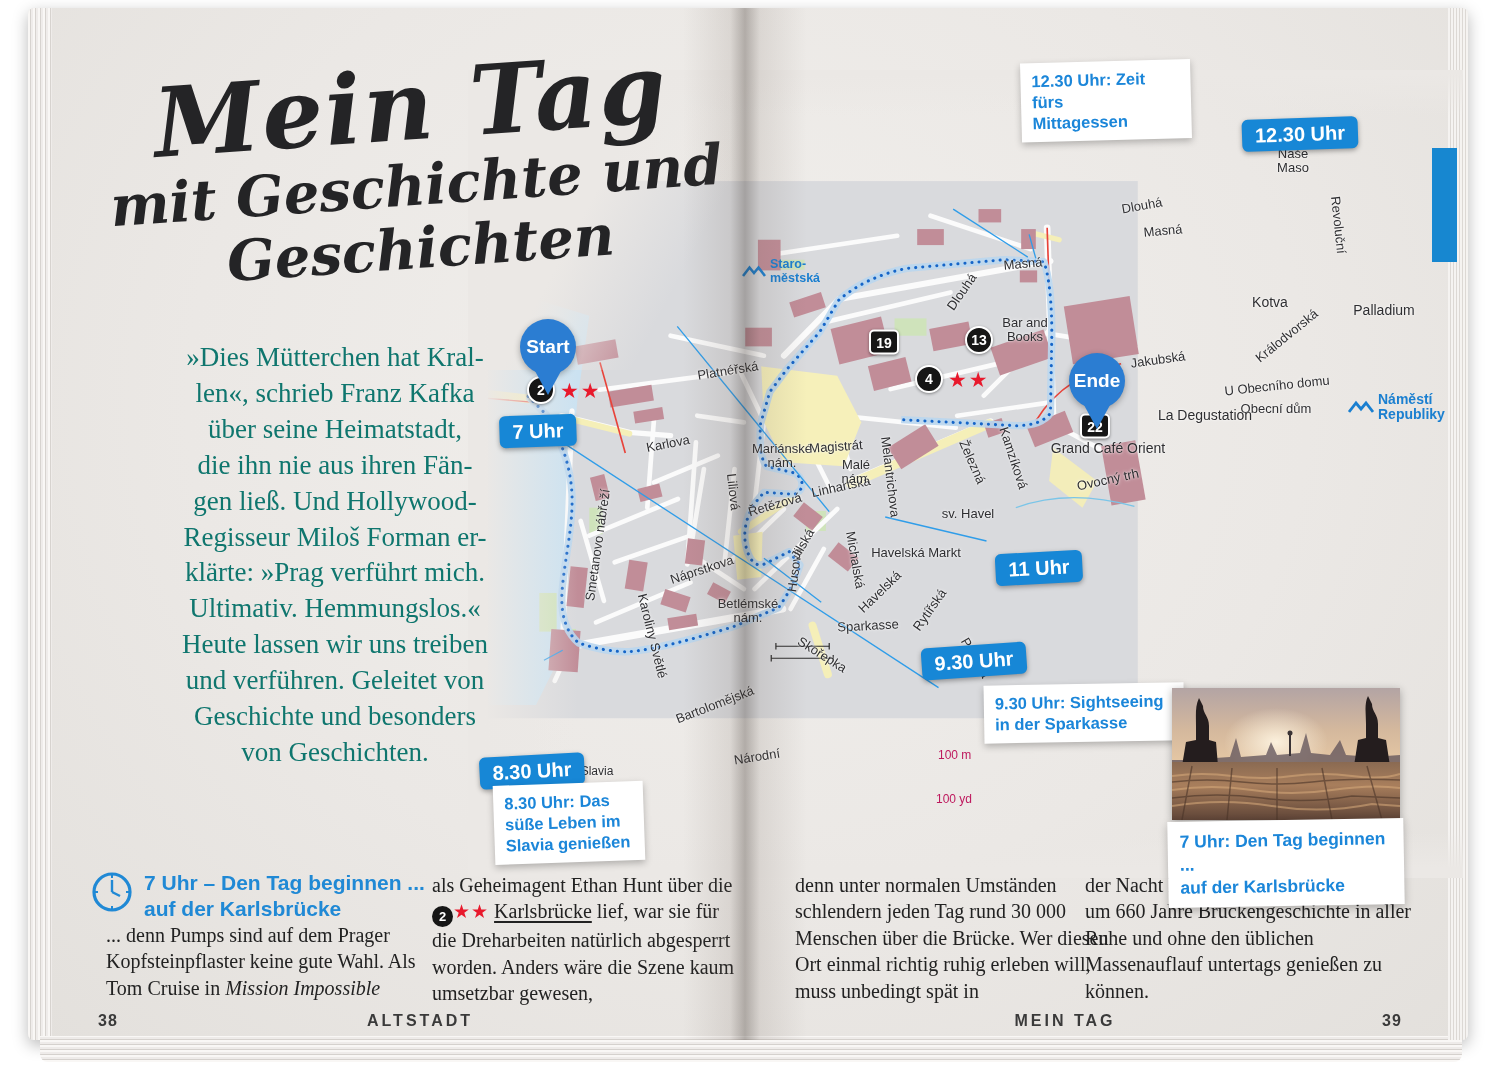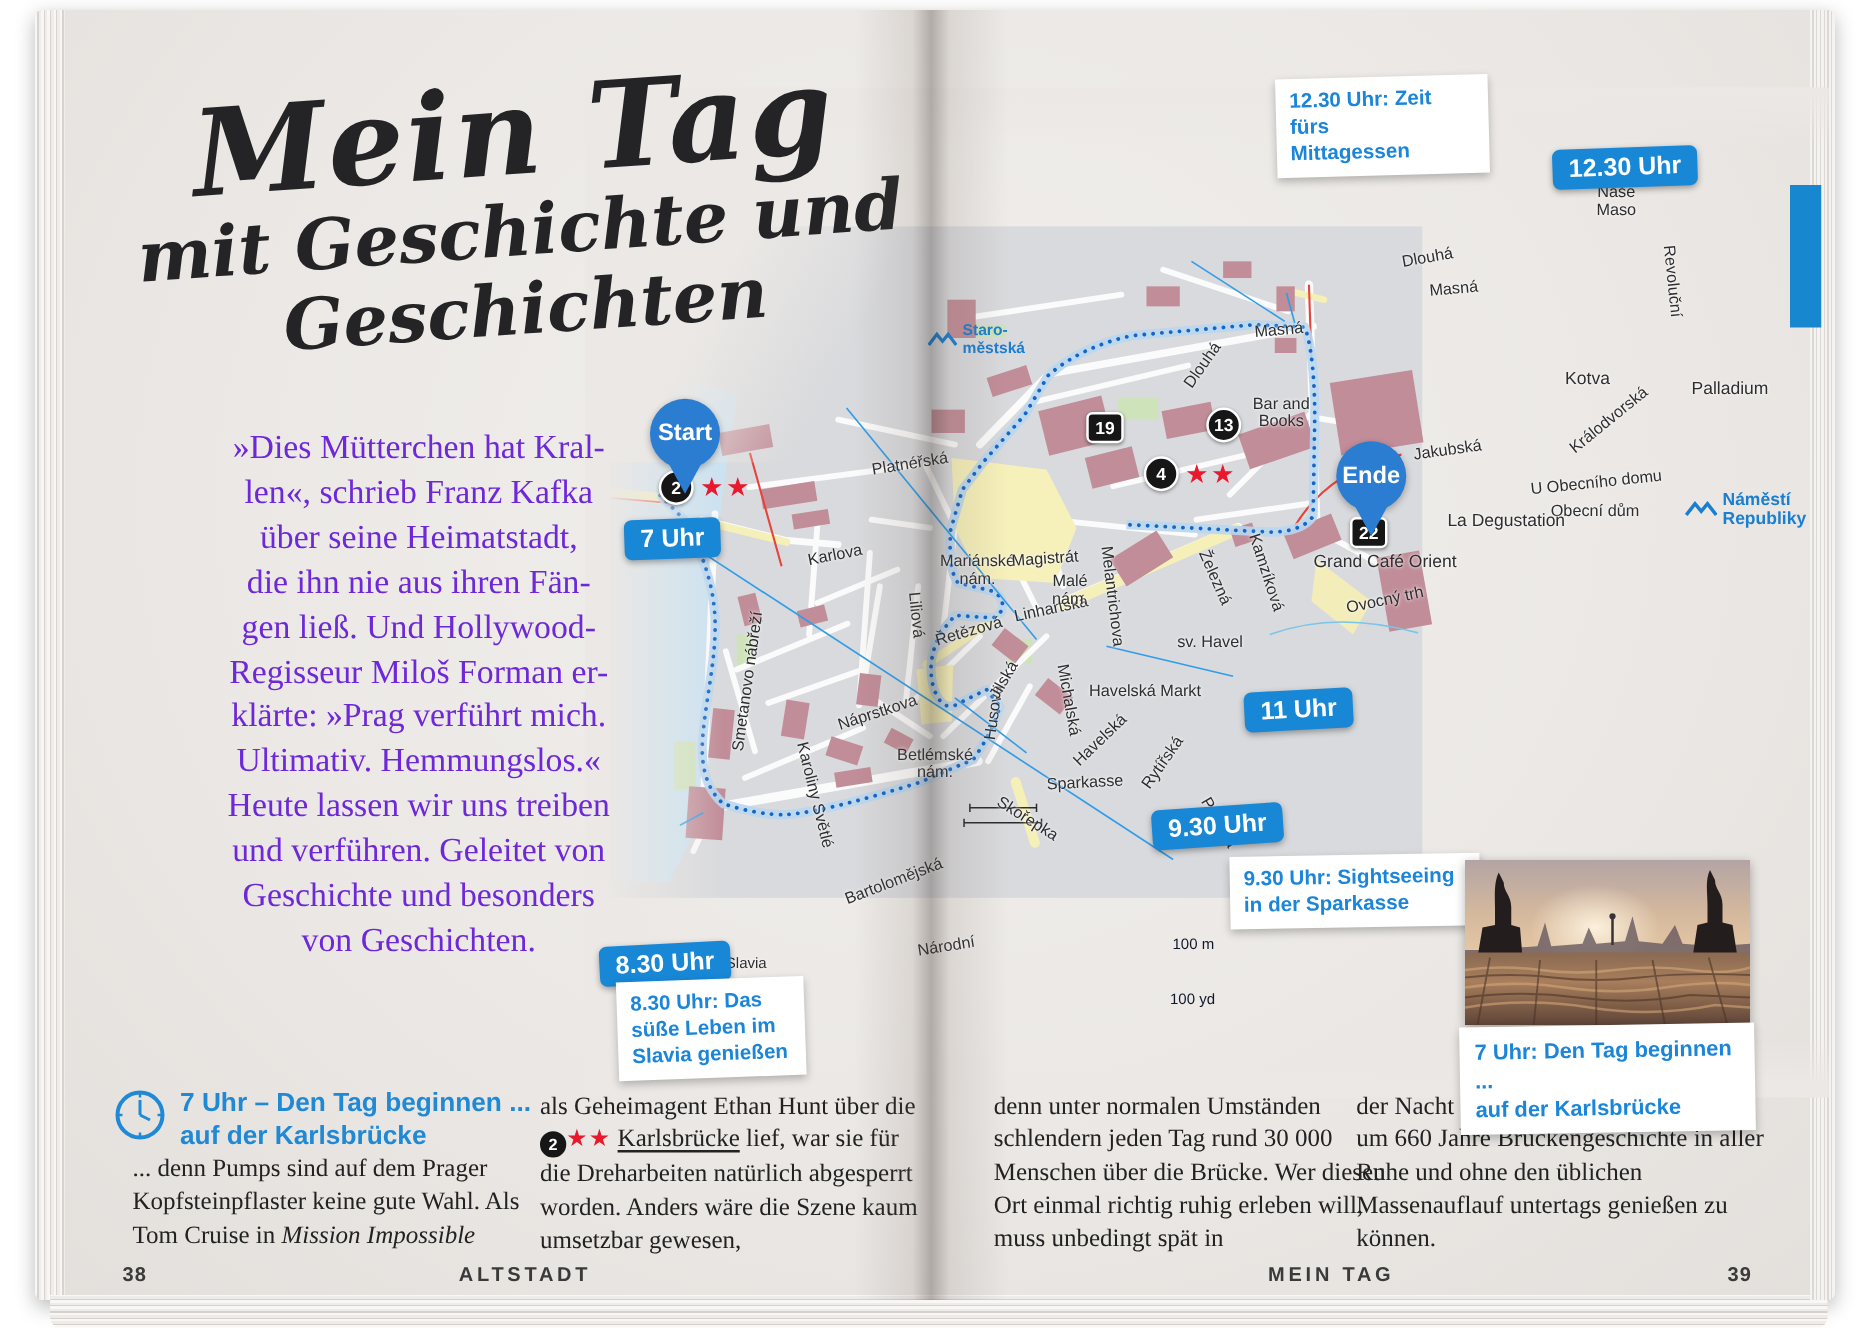--- a/index.html
+++ b/index.html
@@ -39,34 +39,34 @@
   .badge.ci{width:24px;height:24px;border-radius:50%;}
   .badge.sq{width:26px;height:21px;border-radius:5px;}
   .stars{color:#e8192c;font-size:21px;letter-spacing:2px;line-height:1;}
   .pin{position:absolute;width:56px;height:78px;}
   .pin-head{width:56px;height:56px;border-radius:50%;background:#2b7dd2;color:#fff;font-weight:bold;font-size:19px;
         display:flex;align-items:center;justify-content:center;box-shadow:0 2px 6px rgba(0,0,0,.3);}
   .pin::after{content:"";position:absolute;left:15px;top:52px;width:0;height:0;
         border-left:13px solid transparent;border-right:13px solid transparent;border-top:24px solid #2b7dd2;}
   .metro{position:absolute;display:flex;align-items:center;gap:4px;z-index:40;}
   .metro-text{color:#1a7fd0;font-weight:bold;font-size:12.5px;line-height:1.1;white-space:pre-line;}
-  .scale-label{position:absolute;font-size:12px;color:#0f172a;z-index:40;}
+  .scale-label{position:absolute;font-size:12px;color:#be185d;z-index:40;}
   
   .photo{position:absolute;left:1172px;top:688px;width:228px;height:132px;z-index:45;box-shadow:0 2px 8px rgba(0,0,0,.3);}
   .photo-caption{position:absolute;left:1168px;top:820px;width:212px;z-index:45;background:#fff;color:#1b86d9;
         font-weight:bold;font-size:17.5px;line-height:1.3;padding:9px 12px;white-space:pre-line;
         box-shadow:0 3px 8px rgba(0,0,0,.25);transform:rotate(-1deg);}
   
   .title{position:absolute;left:105px;top:58px;width:620px;text-align:center;z-index:35;
         font-family:"DejaVu Serif",serif;font-style:italic;font-weight:bold;color:#242426;transform:rotate(-4deg);}
   .title .l1{font-size:96px;line-height:1.0;letter-spacing:2px;}
   .title .l2{font-size:56px;line-height:1.05;margin-top:2px;}
   .title .l3{font-size:56px;line-height:1.05;margin-top:4px;}
   .intro{position:absolute;left:115px;top:340px;width:440px;z-index:35;text-align:center;
-        font-family:"Liberation Serif",serif;font-size:27px;line-height:1.33;color:#6d28d9;white-space:pre-line;}
+        font-family:"Liberation Serif",serif;font-size:27px;line-height:1.33;color:#0f766e;white-space:pre-line;}
   .col{position:absolute;z-index:35;font-family:"Liberation Serif",serif;font-size:20px;line-height:1.32;color:#222;}
   .col-head{position:absolute;z-index:35;display:flex;gap:10px;align-items:flex-start;}
   .col-head-text{color:#2089d5;font-weight:bold;font-size:21px;line-height:1.25;white-space:pre-line;}
   .inline-badge{display:inline-flex;align-items:center;justify-content:center;width:21px;height:21px;border-radius:50%;
         background:#161616;color:#fff;font-family:"Liberation Sans",sans-serif;font-weight:bold;font-size:13px;vertical-align:-3px;}
   .inline-stars{color:#e8192c;font-size:19px;letter-spacing:1px;}
   .link-underline{text-decoration:underline;text-underline-offset:3px;}
   .footer{position:absolute;z-index:35;font-size:16px;font-weight:bold;color:#3a3a3a;letter-spacing:3px;}
 </style>
 </head>

